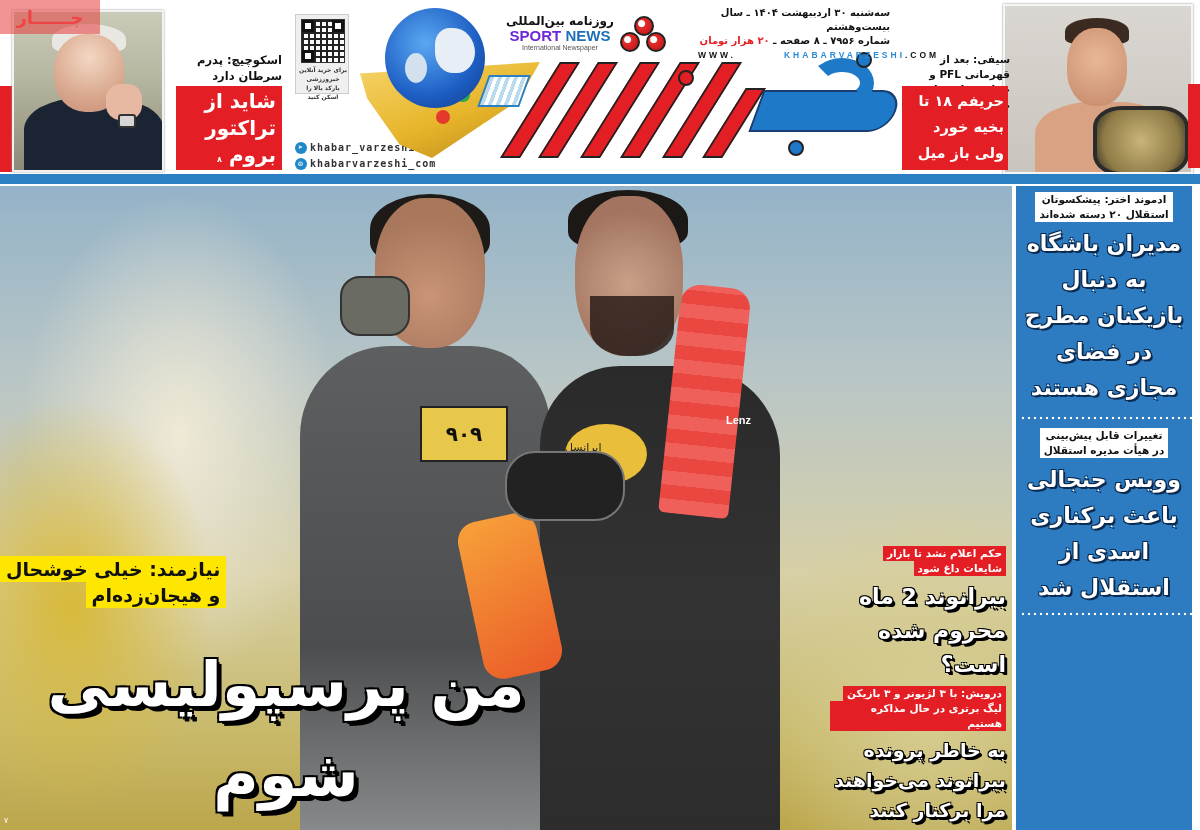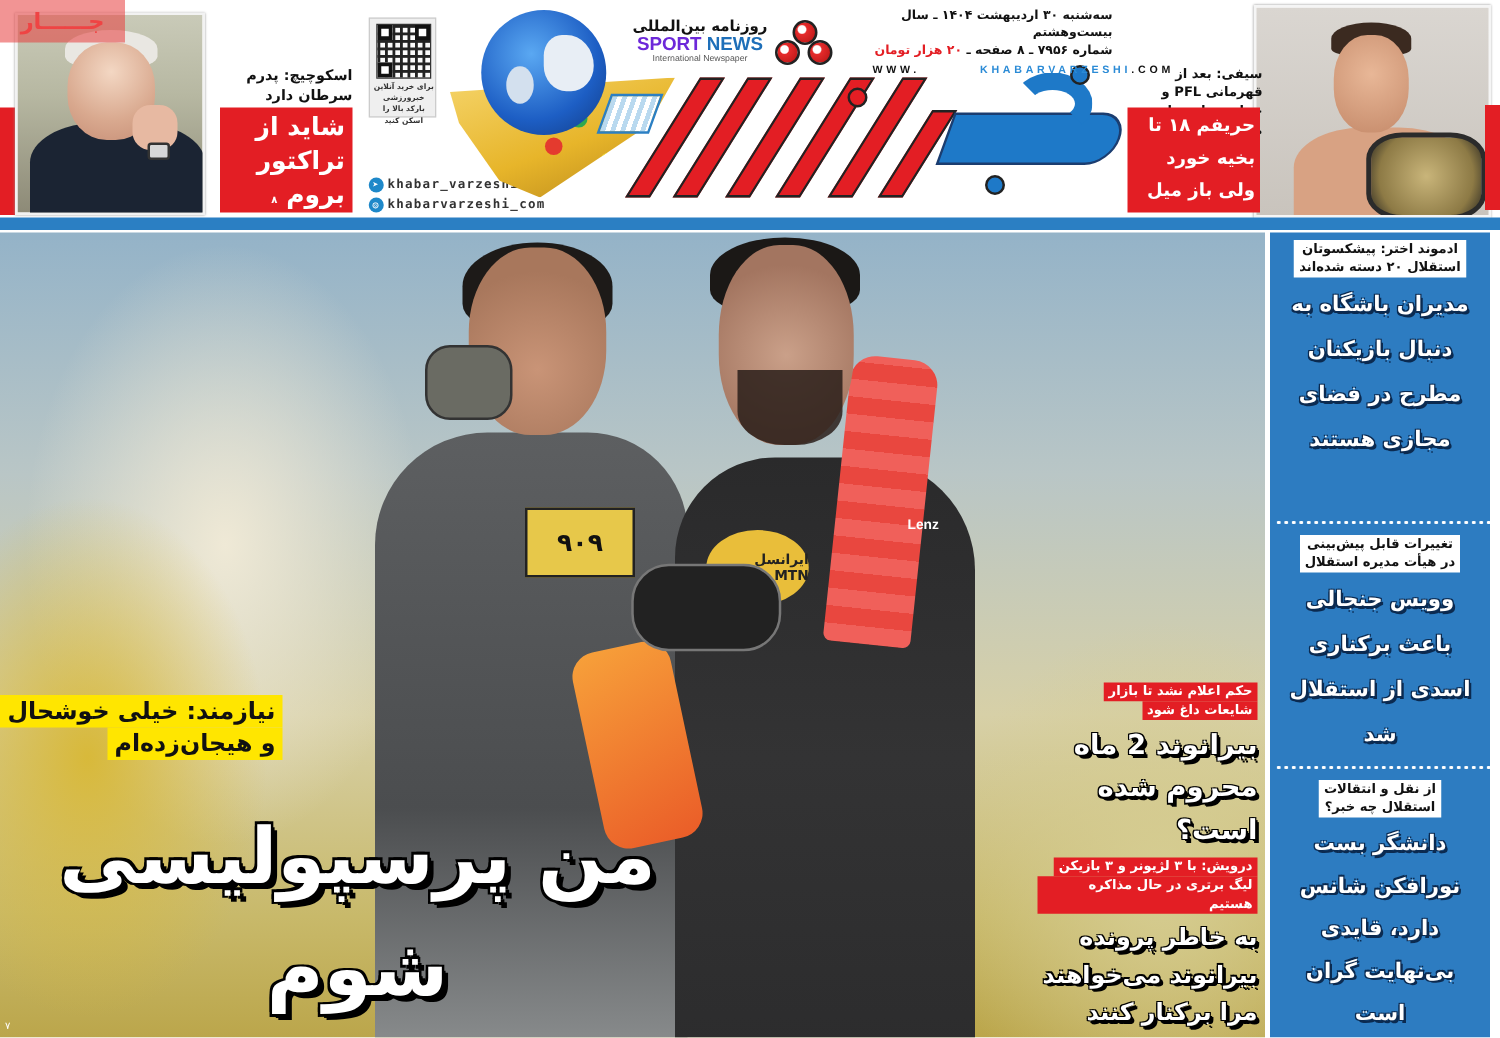--- a/index.html
+++ b/index.html
@@ -224,22 +224,22 @@
       position: absolute; left: 590px; top: 110px; width: 84px; height: 60px; border-radius: 0 0 45% 45%;
       background: #2a1f1a; opacity: .85;
     }
     .towel {
       position: absolute; left: 670px; top: 100px; width: 70px; height: 230px;
       background: repeating-linear-gradient(0deg,#f0605a 0 14px,#e9473f 14px 28px);
       border-radius: 20px 20px 6px 6px; transform: rotate(6deg);
     }
     .sponsor-mtn {
       position: absolute; left: 565px; top: 238px; width: 82px; height: 60px; border-radius: 50%;
-      background: #e9be3a; color: #222; font-weight: bold; font-size: 11px;
-      display: flex; flex-direction: column; align-items: flex-end; justify-content: center;
+      background: #e9be3a; color: #222; font-weight: normal; font-size: 11px;
+      display: flex; flex-direction: column; align-items: flex-start; justify-content: center;
     }
     .glove {
       position: absolute; left: 505px; top: 265px; width: 120px; height: 70px; border-radius: 30px;
       background: #222; border: 2px solid #777;
     }
     .glove-orange {
       position: absolute; left: 470px; top: 330px; width: 80px; height: 160px; border-radius: 20px;
       background: linear-gradient(160deg,#f7a13a,#ea5c28); transform: rotate(-12deg);
     }
     .glove-left {
@@ -284,21 +284,21 @@
       background: #ffffff;
     }
     .blue-panel {
       position: absolute; left: 4px; width: 176px; background: #2d7cc1;
     }
     .panel-kicker {
       margin: 6px auto 0; width: fit-content; background: #ffffff; color: #111;
       font-size: 10.5px; font-weight: bold; line-height: 15px; text-align: center; padding: 0 4px;
     }
     .panel-head {
-      color: #fff; text-align: center; font-weight: bold; font-size: 17px; line-height: 36px;
+      color: #fff; text-align: center; font-weight: bold; font-size: 22px; line-height: 36px;
       padding: 4px 6px 0;
       text-shadow: 2px 2px 0 #0b2a50, -1px -1px 0 #0b2a50, 1px -1px 0 #0b2a50, -1px 1px 0 #0b2a50;
     }
     .dots {
       position: absolute; left: 8px; right: 8px; height: 4px;
       background: radial-gradient(circle, #ffffff 1.3px, transparent 1.6px) 0 0/6px 4px repeat-x;
     }
   </style>
 </head>
 <body>
@@ -458,20 +458,13 @@
 
   <div class="blue-panel" style="top:236px;height:190px;background:transparent">
     <div class="panel-kicker rtl">
       <div>تغییرات قابل پیش‌بینی</div>
       <div>در هیأت مدیره استقلال</div>
     </div>
     <div class="panel-head rtl">وویس جنجالی باعث برکناری اسدی از استقلال شد</div>
   </div>
   <div class="dots" style="top:426px"></div>
 
-  <div class="blue-panel" style="top:432px;height:212px;background:transparent">
-    <div class="panel-kicker rtl">
-      <div>از نقل و انتقالات</div>
-      <div>استقلال چه خبر؟</div>
-    </div>
-    <div class="panel-head rtl" style="line-height:34px">دانشگر بست نورافکن شانس دارد، قایدی بی‌نهایت گران است</div>
-  </div>
 </div>
 
 </body></html>

